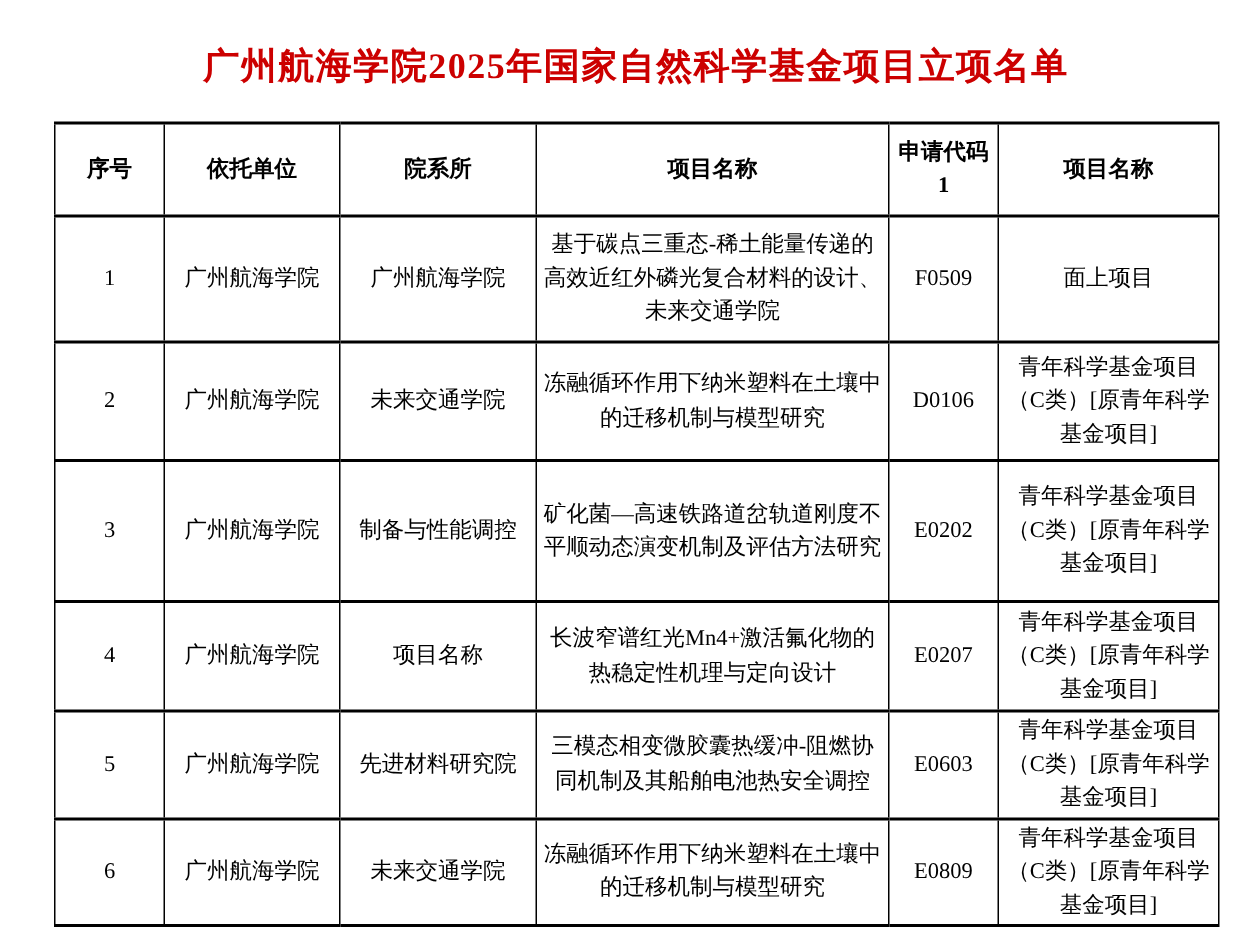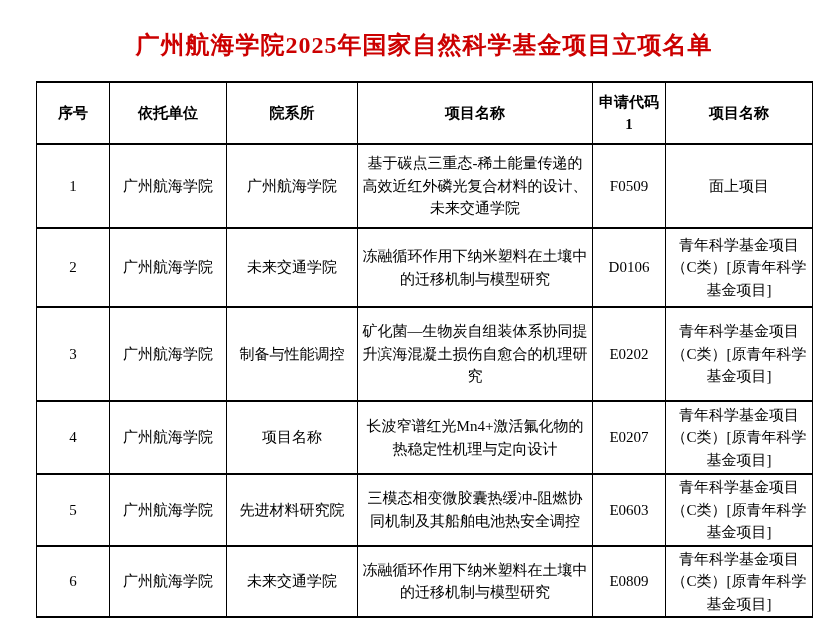--- a/index.html
+++ b/index.html
@@ -108,21 +108,21 @@
       <td>未来交通学院</td>
       <td>冻融循环作用下纳米塑料在土壤中的迁移机制与模型研究</td>
       <td>D0106</td>
       <td>青年科学基金项目（C类）[原青年科学基金项目]</td>
     </tr>
 
     <tr class="r2">
       <td>3</td>
       <td>广州航海学院</td>
       <td>制备与性能调控</td>
-      <td>矿化菌—生物炭自组装体系协同提升滨海混凝土损伤自愈合的机理研究</td>
+      <td>矿化菌—高速铁路道岔轨道刚度不平顺动态演变机制及评估方法研究</td>
       <td>E0202</td>
       <td>青年科学基金项目（C类）[原青年科学基金项目]</td>
     </tr>
 
     <tr class="r3">
       <td>4</td>
       <td>广州航海学院</td>
       <td>项目名称</td>
       <td>长波窄谱红光Mn4+激活氟化物的热稳定性机理与定向设计</td>
       <td>E0207</td>

